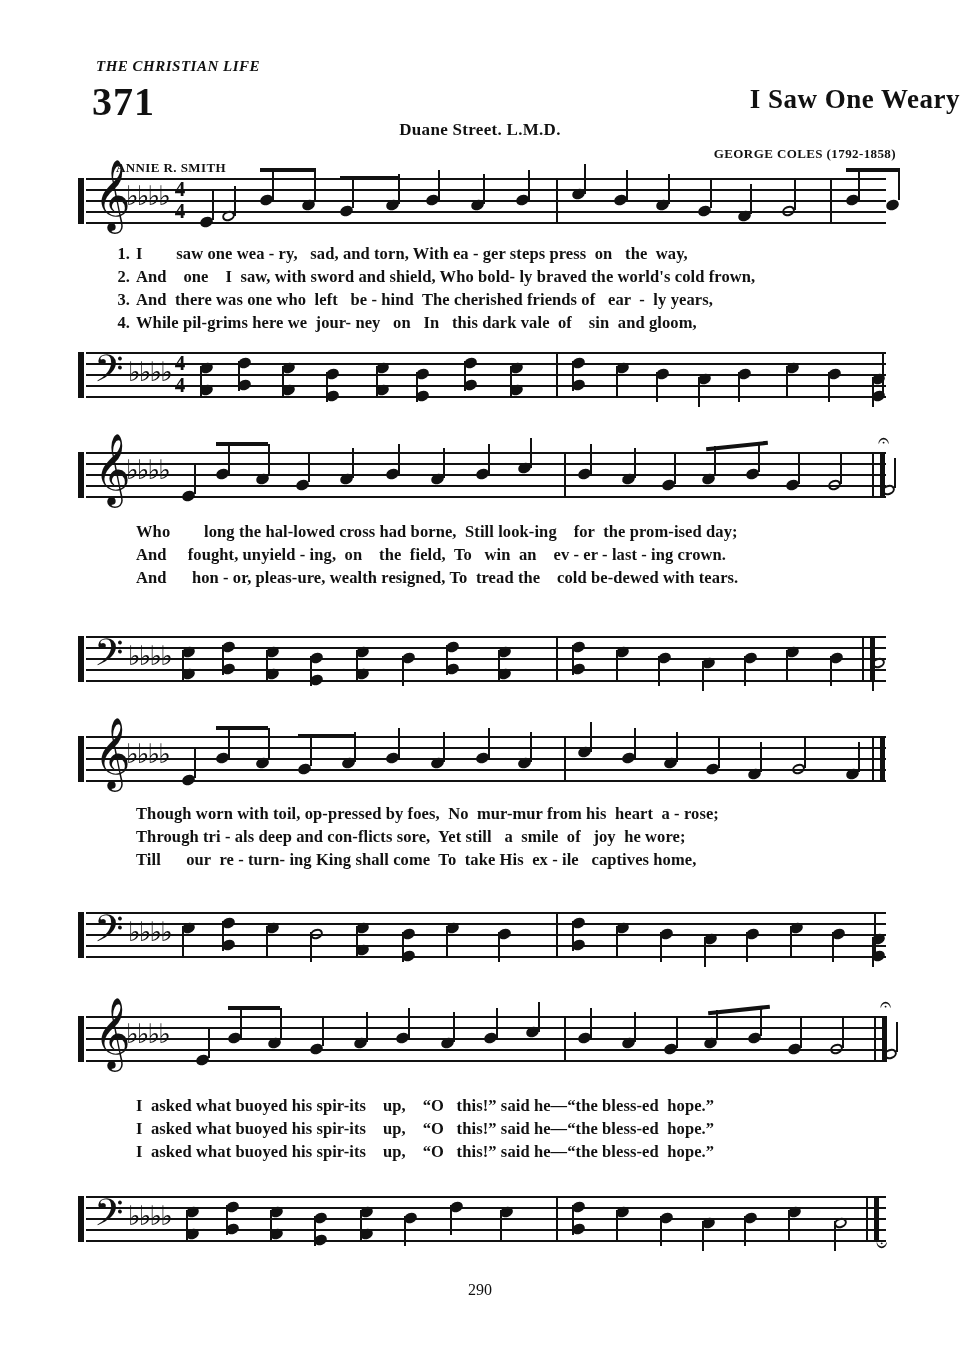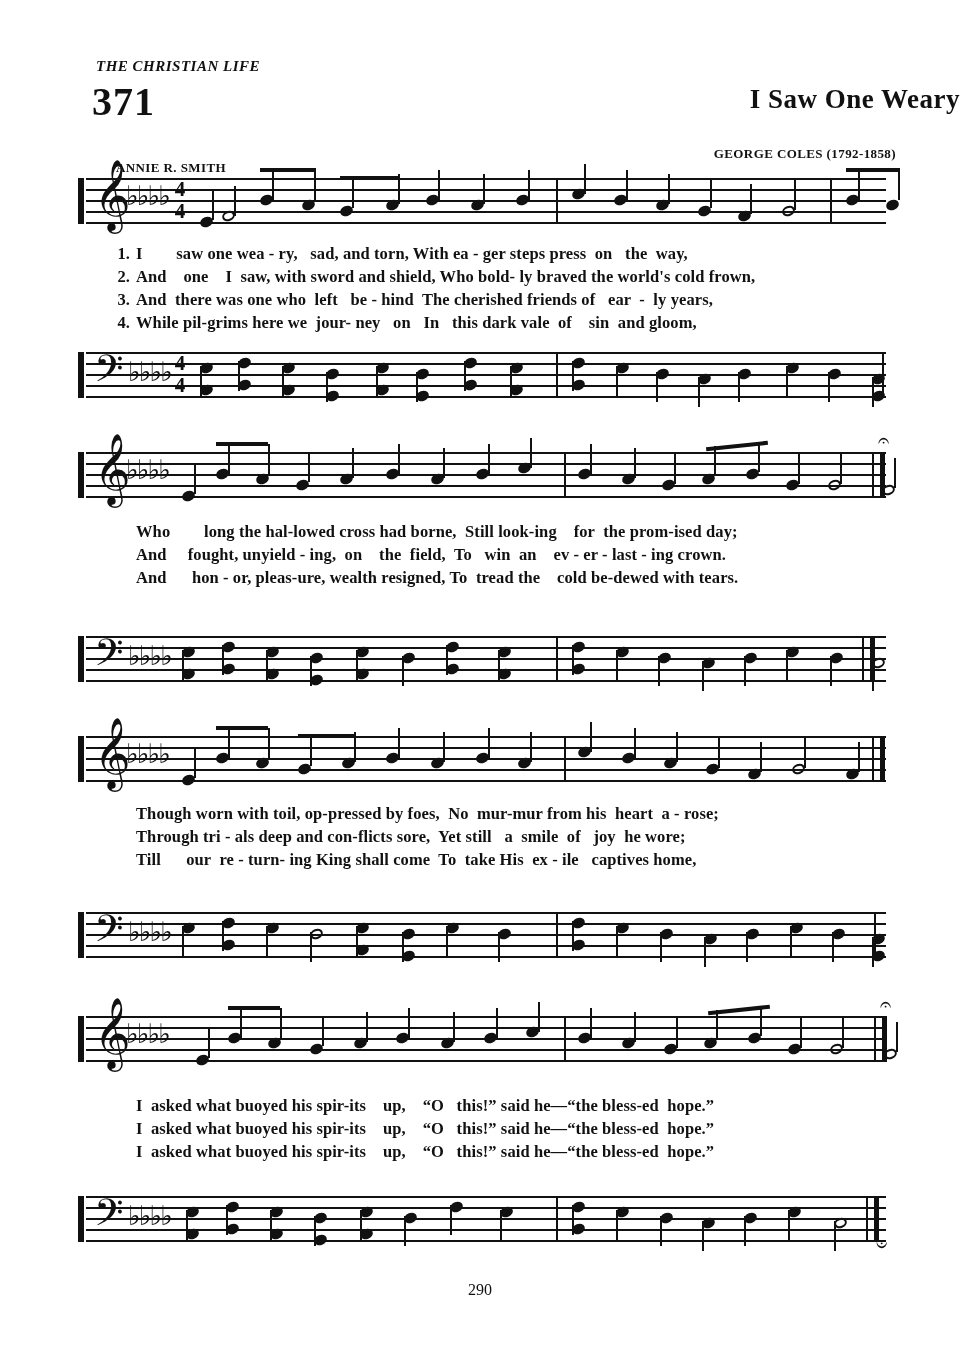--- a/index.html
+++ b/index.html
@@ -216,20 +216,21 @@
   }
 </style>
 </head>
 <body>
 
 <div class="page">
 
   <div class="section-title">THE CHRISTIAN LIFE</div>
   <div class="hymn-number">371</div>
   <div class="hymn-title">I Saw One Weary</div>
+  <div class="tune-name">Duane Street. L.M.D.</div>
   <div class="author">ANNIE R. SMITH</div>
   <div class="composer">GEORGE COLES (1792-1858)</div>
 
   <div class="system" style="top:178px;">
     <div class="stave">
       <div class="line l0"></div>
         <div class="line l1"></div>
         <div class="line l2"></div>
         <div class="line l3"></div>
         <div class="line l4"></div>

